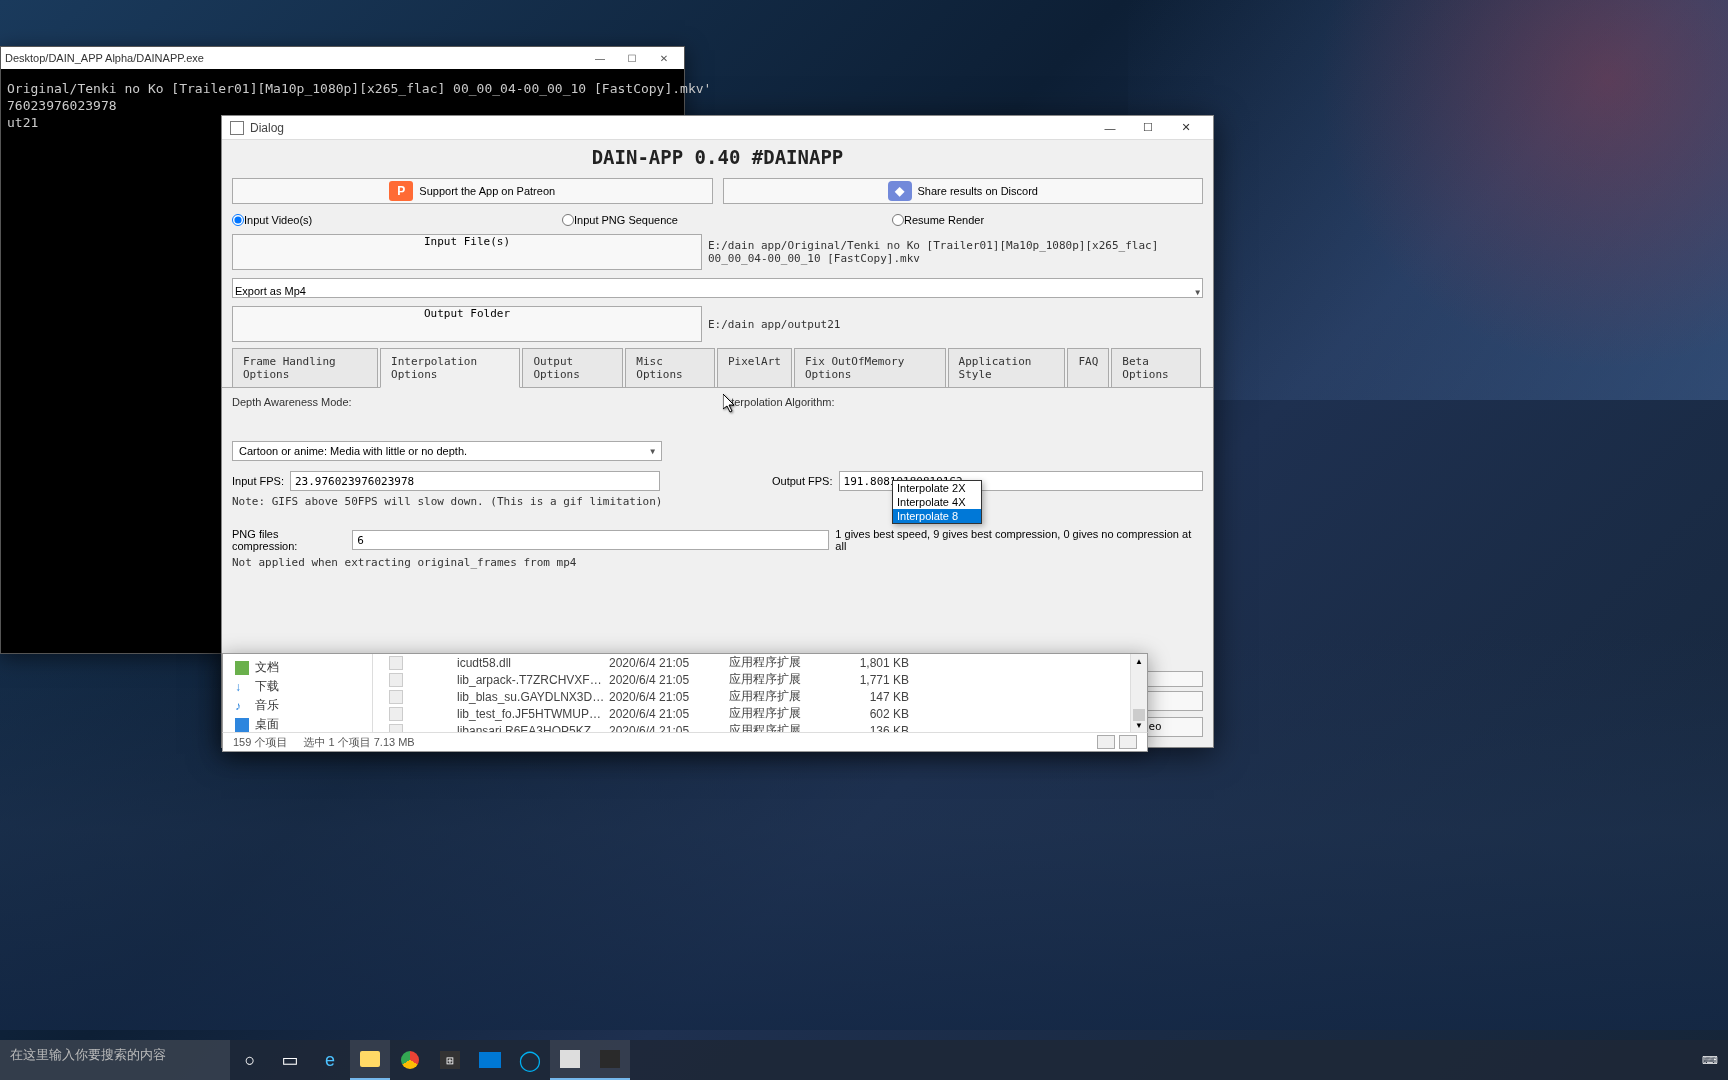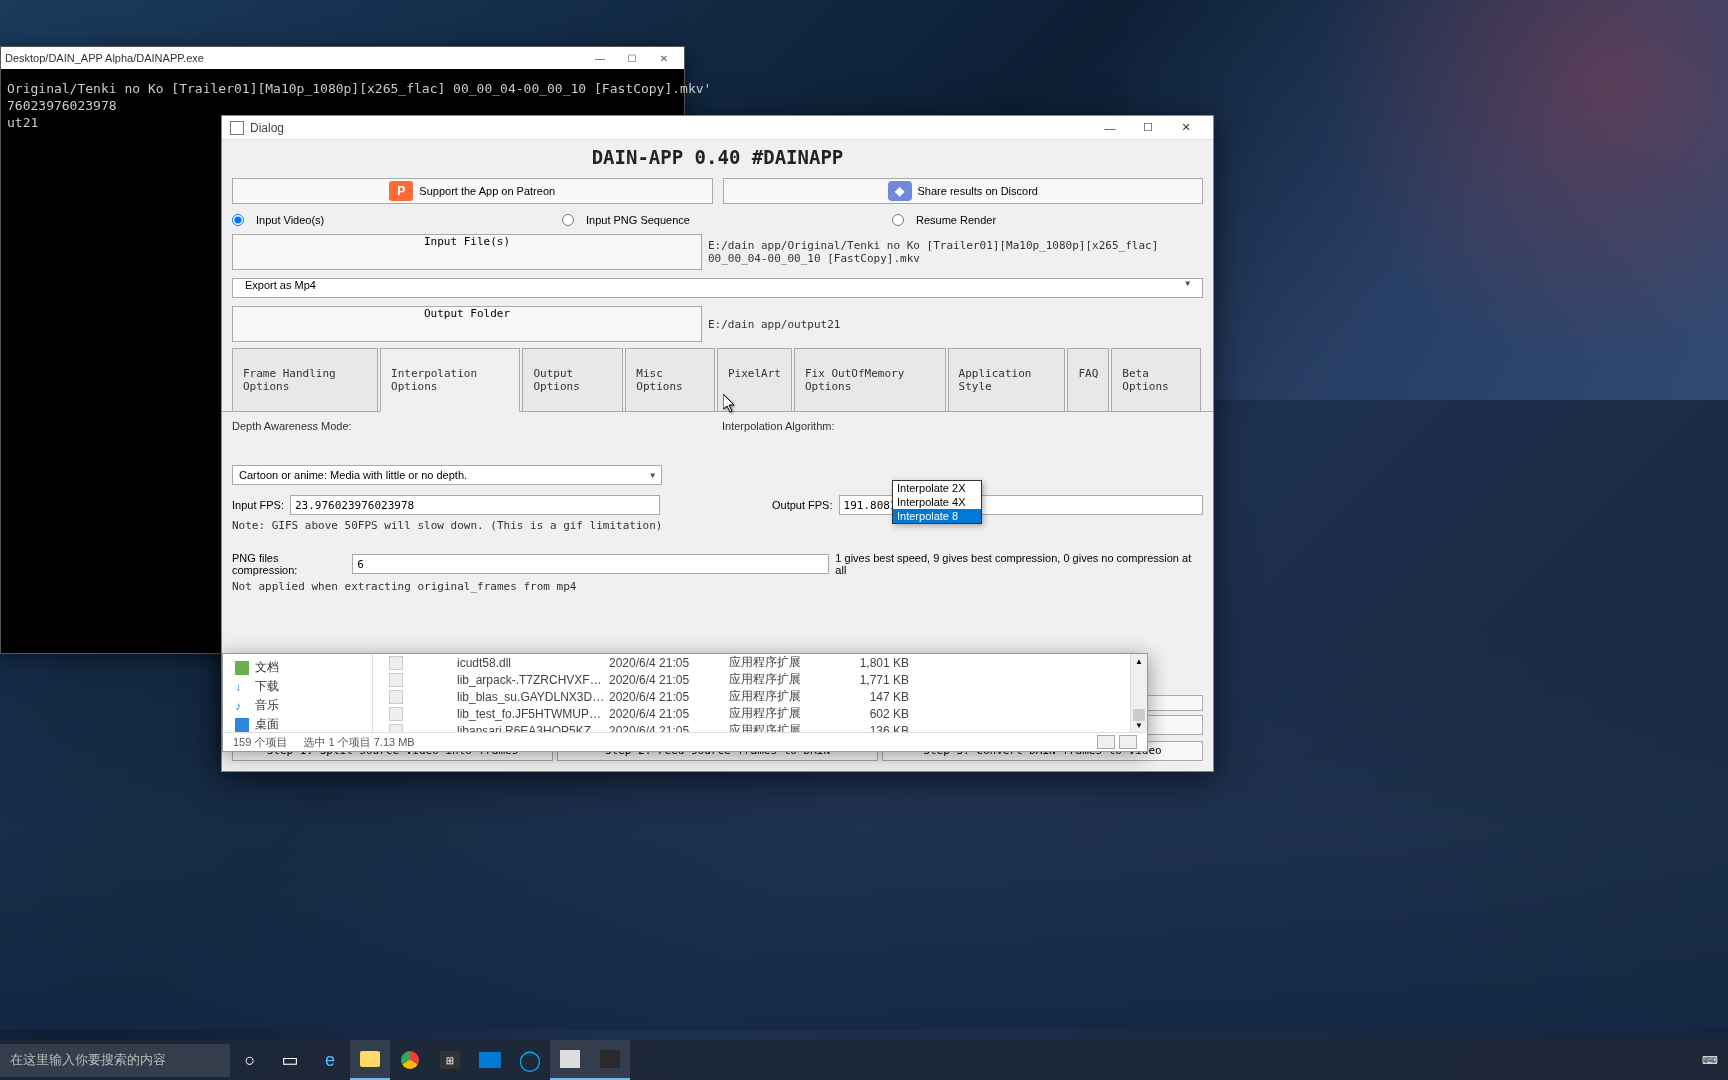--- a/index.html
+++ b/index.html
@@ -21,29 +21,29 @@
 .dialog-titlebar .icon { width: 14px; height: 14px; border: 1px solid #777; margin-right: 6px; display: inline-block; }
 .dialog-titlebar .title { flex: 1; font-size: 12px; color: #444; }
 .dialog-titlebar .win-btn { width: 38px; height: 20px; display: flex; align-items: center; justify-content: center; font-size: 11px; color: #333; }
 .app-title { text-align: center; font-family: Consolas, monospace; font-size: 19px; font-weight: bold; padding: 6px 0; color: #222; }
 .credits-btn { margin: 4px 10px; height: 18px; border: 1px solid #aaa; background: #f8f8f8; text-align: center; font-size: 11px; color: #333; }
 .support-row { display: flex; gap: 10px; padding: 4px 10px; }
 .support-btn { flex: 1; height: 26px; border: 1px solid #aaa; background: #f8f8f8; display: flex; align-items: center; justify-content: center; gap: 6px; font-size: 11px; font-family: Consolas, monospace; }
 .support-btn .p-icon { width: 24px; height: 20px; background: #ff6b35; border-radius: 3px; display: flex; align-items: center; justify-content: center; color: #fff; font-weight: bold; font-size: 12px; }
 .support-btn .d-icon { width: 24px; height: 20px; background: #7289da; border-radius: 4px; display: flex; align-items: center; justify-content: center; color: #fff; font-weight: bold; font-size: 12px; }
 .radio-row { display: flex; padding: 6px 10px; font-size: 11px; font-family: Consolas, monospace; }
-.radio-group { display: flex; align-items: flex-start; gap: 12px; }
+.radio-group { display: flex; align-items: flex-start; gap: 0; }
 .radio-group input { width: 12px; height: 12px; }
 .file-row { display: flex; padding: 2px 10px; gap: 6px; align-items: center; }
 .file-btn { width: 470px; height: 36px; border: 1px solid #aaa; background: #f8f8f8; text-align: center; font-size: 11px; font-family: Consolas, monospace; }
 .file-path { flex: 1; font-size: 11px; font-family: Consolas, monospace; color: #333; }
-.export-select { margin: 6px 10px; height: 20px; border: 1px solid #aaa; background: #fff; padding: 0 12px; font-size: 11px; font-family: Consolas, monospace; display: flex; align-items: flex-start; justify-content: space-between; }
+.export-select { margin: 6px 10px; height: 20px; border: 1px solid #aaa; background: #fff; padding: 0 2px; font-size: 11px; font-family: Consolas, monospace; display: flex; align-items: flex-end; justify-content: space-between; }
 .export-select::after { content: '▼'; font-size: 8px; color: #555; }
 .tabs-row { display: flex; padding: 0 10px; border-bottom: 1px solid #aaa; margin-top: 4px; }
-.tab { border: 1px solid #aaa; border-bottom: none; padding: 18px 10px; font-size: 11px; font-family: Consolas, monospace; background: #e8e8e8; margin-right: 2px; color: #333; }
+.tab { border: 1px solid #aaa; border-bottom: none; padding: 6px 10px; font-size: 11px; font-family: Consolas, monospace; background: #e8e8e8; margin-right: 2px; color: #333; }
 .tab.active { background: #f0f0f0; border-bottom: 1px solid #f0f0f0; margin-bottom: -1px; }
 .tab-content { padding: 8px 10px; }
 .label-row { display: flex; font-size: 11px; font-family: Consolas, monospace; color: #333; margin-bottom: 4px; }
 .label-row .l { width: 490px; }
 .select-row { display: flex; gap: 6px; position: relative; }
 .select-box { height: 20px; border: 1px solid #aaa; background: #fff; padding: 0 6px; font-size: 11px; font-family: Consolas, monospace; display: flex; align-items: center; justify-content: space-between; }
 .select-box::after { content: '▼'; font-size: 8px; color: #555; }
 .select-box.s1 { width: 430px; margin-top: 29px; }
 .select-box.s2 { flex: 1; padding-left: 100px; }
 .fps-row { display: flex; gap: 6px; margin-top: 10px; align-items: center; font-size: 11px; font-family: Consolas, monospace; }
@@ -80,21 +80,21 @@
 .explorer-list .row .size { width: 80px; text-align: right; }
 .explorer-scrollbar { position: absolute; right: 0; top: 0; bottom: 18px; width: 17px; background: #f0f0f0; border-left: 1px solid #ddd; }
 .explorer-scrollbar .thumb { position: absolute; left: 2px; right: 2px; top: 55px; height: 12px; background: #ccc; }
 .explorer-scrollbar .arr { position: absolute; left: 0; right: 0; height: 14px; display: flex; align-items: center; justify-content: center; font-size: 8px; }
 .explorer-status { position: absolute; left: 222px; top: 732px; width: 926px; height: 20px; background: #fff; border: 1px solid #999; border-top: 1px solid #ddd; display: flex; align-items: center; padding: 0 10px; font-size: 11px; color: #555; gap: 16px; }
 .explorer-status .view-icons { margin-left: auto; display: flex; gap: 4px; }
 .explorer-status .vi { width: 18px; height: 14px; border: 1px solid #aaa; background: #f0f0f0; }
 
 
 .taskbar { position: absolute; left: 0; bottom: 0; right: 0; height: 40px; background: rgba(30,40,55,0.9); display: flex; align-items: center; }
-.search-box { width: 230px; height: 33px; background: rgba(255,255,255,0.1); color: #bbb; display: flex; align-items: center; padding: 16px 10px; font-size: 13px; }
+.search-box { width: 230px; height: 40px; background: rgba(255,255,255,0.1); color: #bbb; display: flex; align-items: flex-end; padding: 16px 10px; font-size: 13px; }
 .task-icon { width: 40px; height: 40px; display: flex; align-items: center; justify-content: center; color: #fff; font-size: 18px; }
 .task-icon.active { border-bottom: 2px solid #76b9ed; background: rgba(255,255,255,0.1); }
 .tray { margin-left: auto; display: flex; align-items: center; padding: 0 10px; gap: 10px; color: #fff; font-size: 11px; }
 </style>
 </head>
 <body>
 
 <div class="wallpaper"></div>
 
 <div class="console-window">

